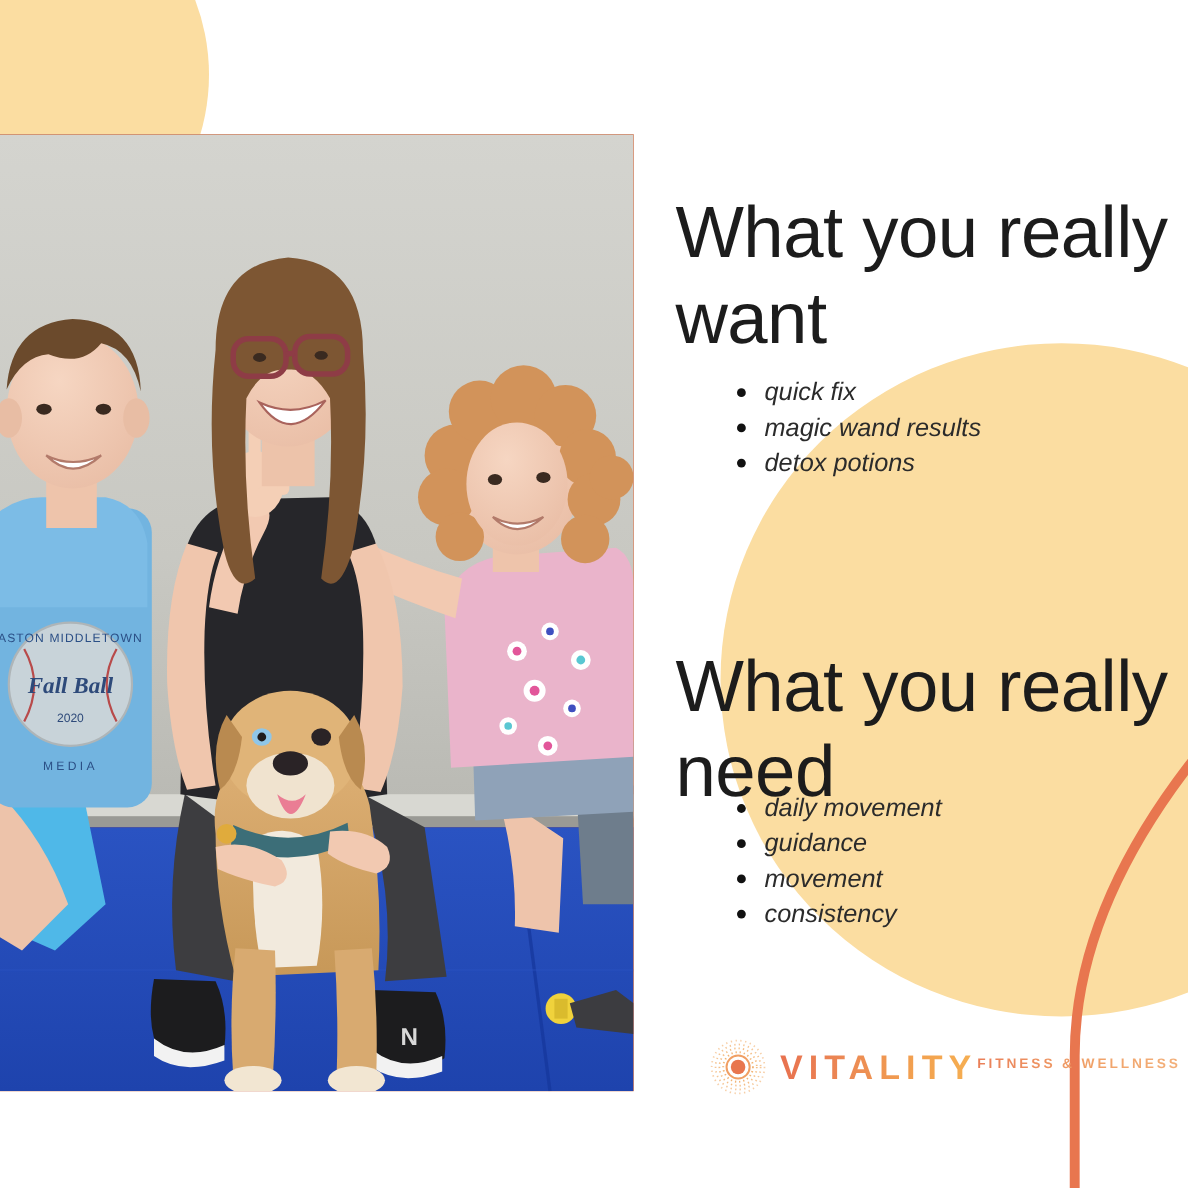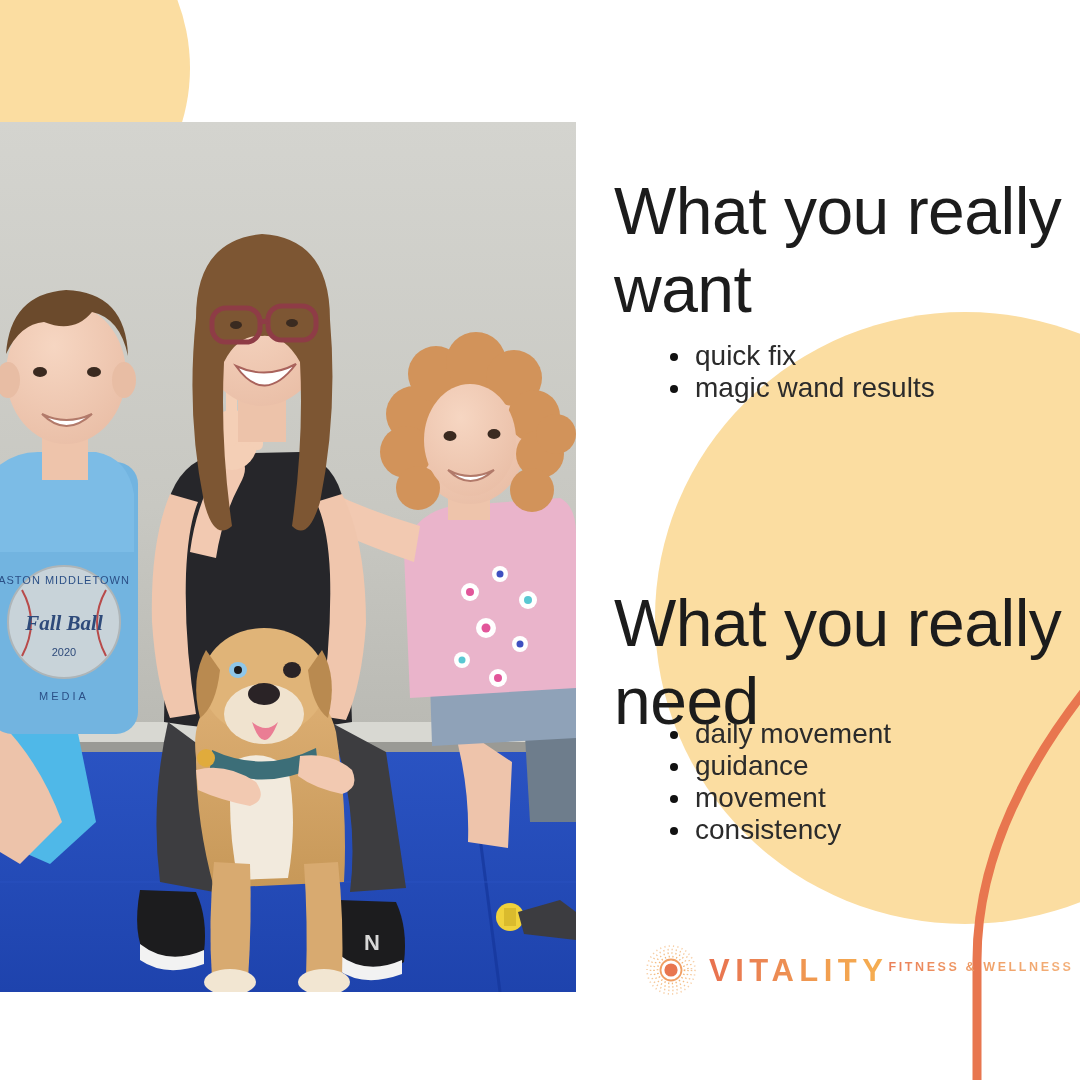--- a/index.html
+++ b/index.html
@@ -78,23 +78,24 @@
   }
   .headline-1 { top: 160px; margin-top: 12px; }
   .headline-2 { top: 540px; }
 
   .bullets {
     position: absolute;
     left: 56px;
     margin: 0;
     padding: 0;
     list-style: none;
-    font-size: 28px;
+    font-size: 23px;
     line-height: 32px;
     color: #2b2b2b;
+    font-style: italic;
   }
   .bullets-1 { top: 340px; }
   .bullets-2 { top: 718px; }
   .bullets li {
     position: relative;
     padding-left: 25px;
     white-space: nowrap;
   }
   .bullets li .dot {
     position: absolute;
@@ -366,20 +367,24 @@
 
     <ul class="bullets bullets-1">
       <li>
         <span class="dot"></span>
         <span>quick fix</span>
       </li>
       <li>
         <span class="dot"></span>
         <span>magic wand results</span>
       </li>
+      <li>
+        <span class="dot"></span>
+        <span>detox potions</span>
+      </li>
     </ul>
 
     <h1 class="headline headline-2">What you really need</h1>
 
     <ul class="bullets bullets-2">
       <li>
         <span class="dot"></span>
         <span>daily movement</span>
       </li>
       <li>

